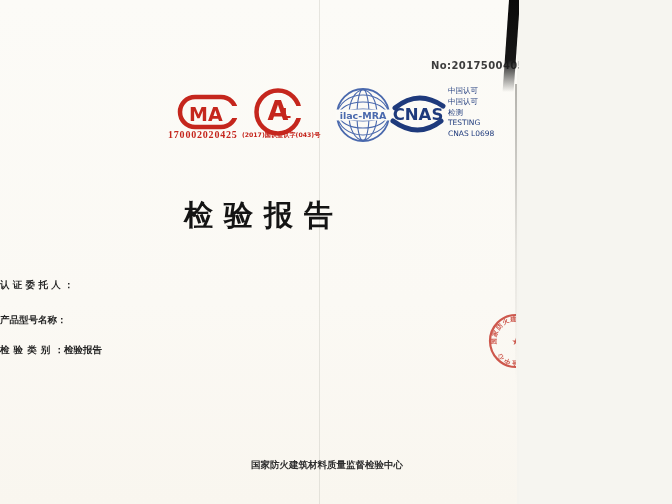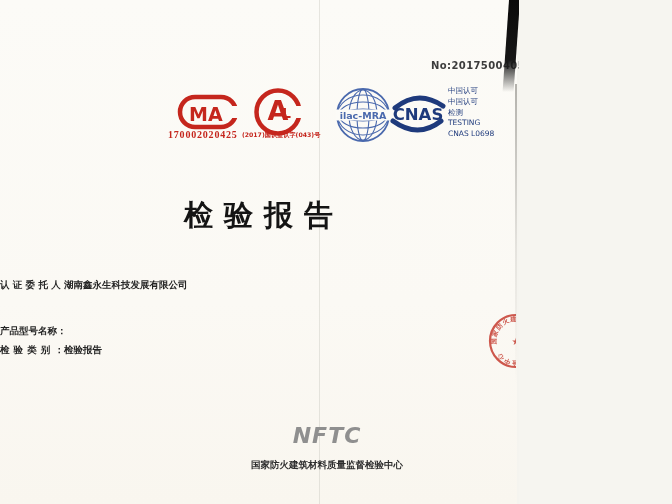--- a/index.html
+++ b/index.html
@@ -31,21 +31,21 @@
   .ilac-mark{position:absolute;left:334px;top:86px;}
   .cnas-mark{position:absolute;left:390px;top:93px;}
   .cnas-text{position:absolute;left:448px;top:86px;color:#1e3a7c;font-weight:normal;
              font-size:7.5px;line-height:10.8px;white-space:nowrap;}
 
   .doc-title{position:absolute;left:0;top:196px;width:517px;text-align:center;
              font-size:29px;font-weight:bold;color:#141414;letter-spacing:11px;
              text-indent:11px;white-space:nowrap;}
   .field-row{position:absolute;left:0;display:flex;align-items:flex-start;
              font-size:9.5px;font-weight:bold;color:#242424;}
-  .field-row.r1{top:279px;} .field-row.r2{top:325px;} .field-row.r3{top:344px;justify-content:flex-end;}
+  .field-row.r1{top:279px;} .field-row.r2{top:314px;} .field-row.r3{top:344px;justify-content:flex-end;}
   .field-label{width:64px;text-align:justify;text-align-last:justify;white-space:nowrap;flex:none;}
   .field-value{margin-left:0;line-height:12px;white-space:nowrap;}
   .field-value .v2{display:block;}
 
   .stamp-clip{position:absolute;left:487px;top:308px;width:29px;height:68px;overflow:hidden;}
   .stamp-clip svg{position:absolute;left:0;top:0;opacity:.85;}
   .nftc-logo{position:absolute;left:227px;top:423px;width:200px;text-align:center;
              font-size:22px;font-weight:bold;font-style:italic;color:#8f8f8f;
              letter-spacing:1px;}
   .org-name{position:absolute;left:227px;top:459px;width:200px;text-align:center;
@@ -104,21 +104,20 @@
       <div>中国认可</div>
       <div>检测</div>
       <div>TESTING</div>
       <div>CNAS L0698</div>
     </div>
 
     <div class="doc-title">检验报告</div>
 
     <div class="field-row r1">
       <span class="field-label">认 证 委 托 人 ：</span>
-      <span class="field-value">湖南鑫永生科技发展有限公司</span>
     </div>
     <div class="field-row r2">
       <span class="field-label">产品型号名称：</span>
     </div>
     <div class="field-row r3">
       <span class="field-label">检 验 类 别 ：</span>
       <span class="field-value">检验报告</span>
     </div>
 
     <div class="stamp-clip">
@@ -129,21 +128,20 @@
         <circle cx="29" cy="33" r="26" fill="none" stroke="#c63c30" stroke-width="2.2"></circle>
         <g transform="rotate(-100 29 33)">
           <text font-size="6.3" fill="#c63c30" font-weight="bold" letter-spacing="1">
             <textPath href="#stampArc">国家防火建筑材料质量监督检验中心</textPath>
           </text>
         </g>
         <text x="29" y="37" font-size="10" fill="#c63c30" text-anchor="middle">★</text>
       </svg>
     </div>
 
-    <div class="nftc-logo">NFTC</div>
     <div class="org-name">国家防火建筑材料质量监督检验中心</div>
   </div>
 
   <div class="edge-wedge"></div>
   <div class="edge-line"></div>
   <div class="bg-strip"></div>
 
 </div>
 
 </body></html>

